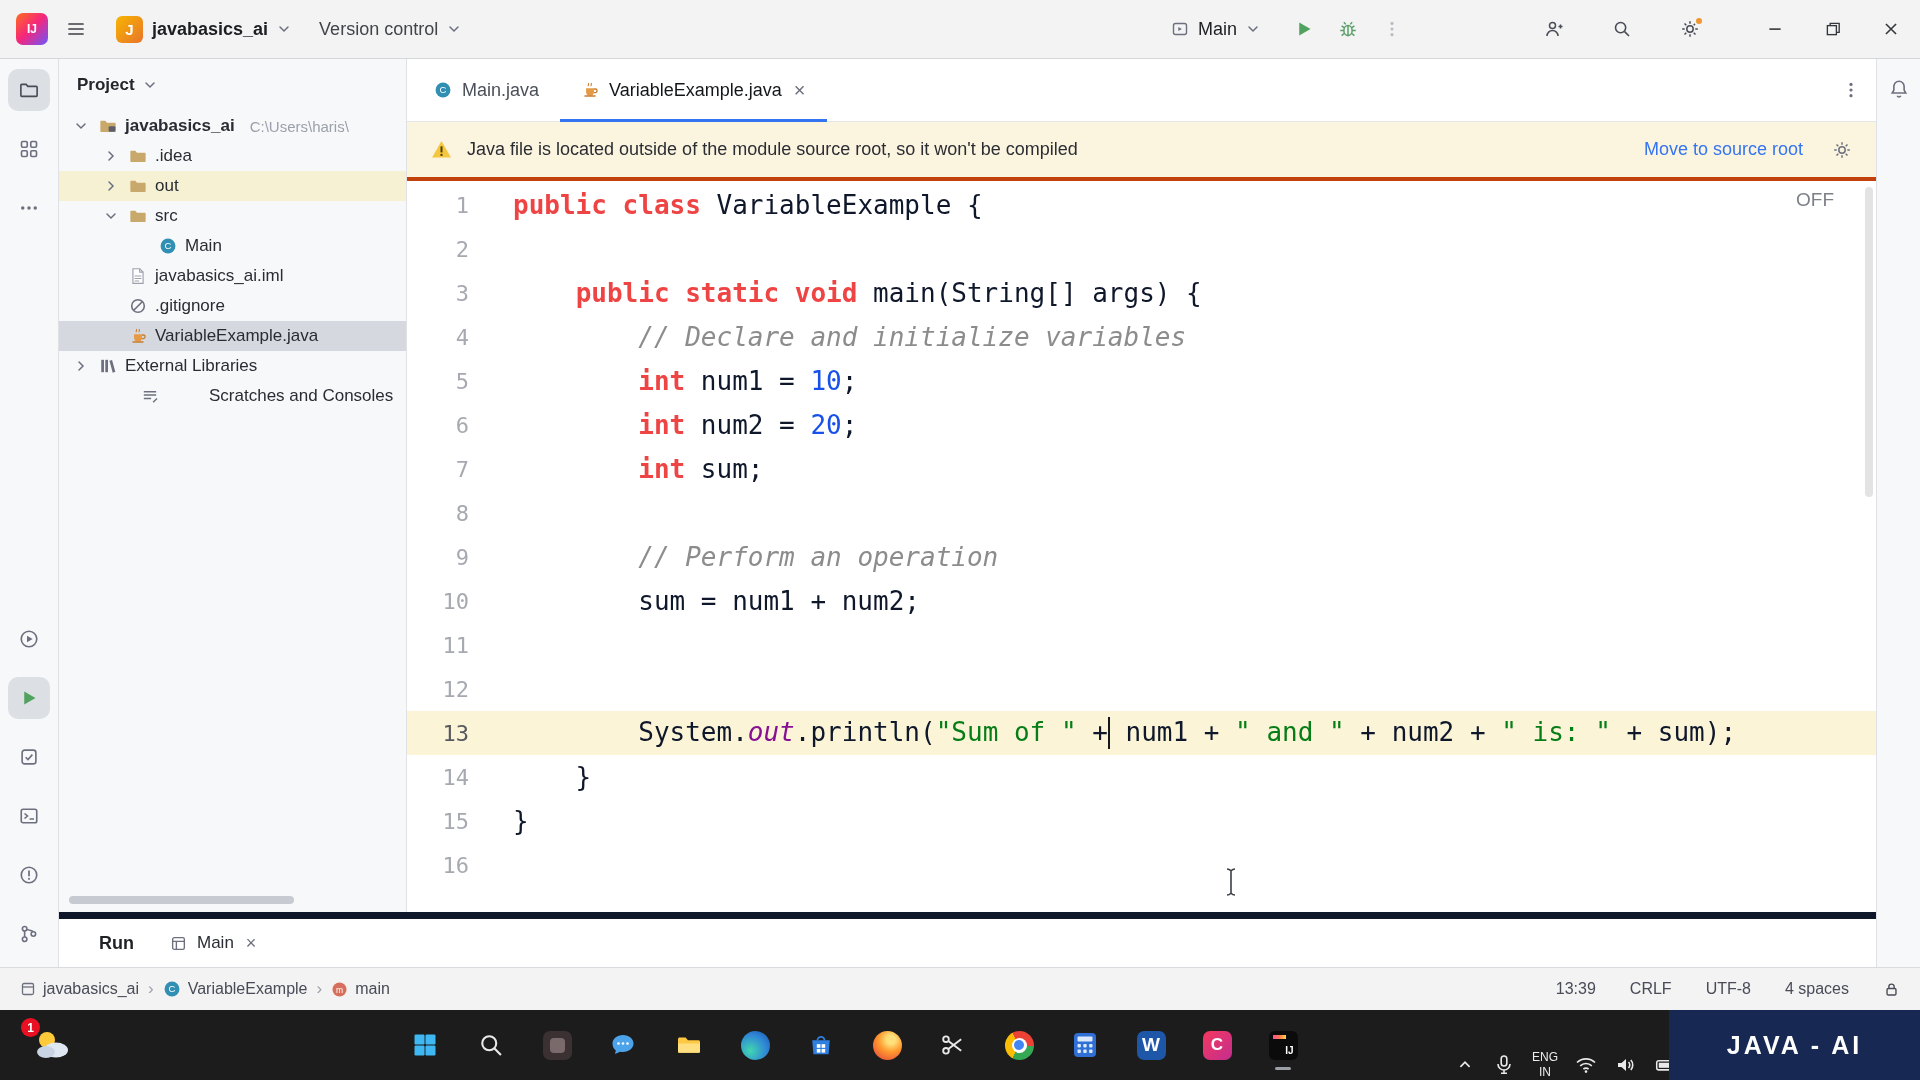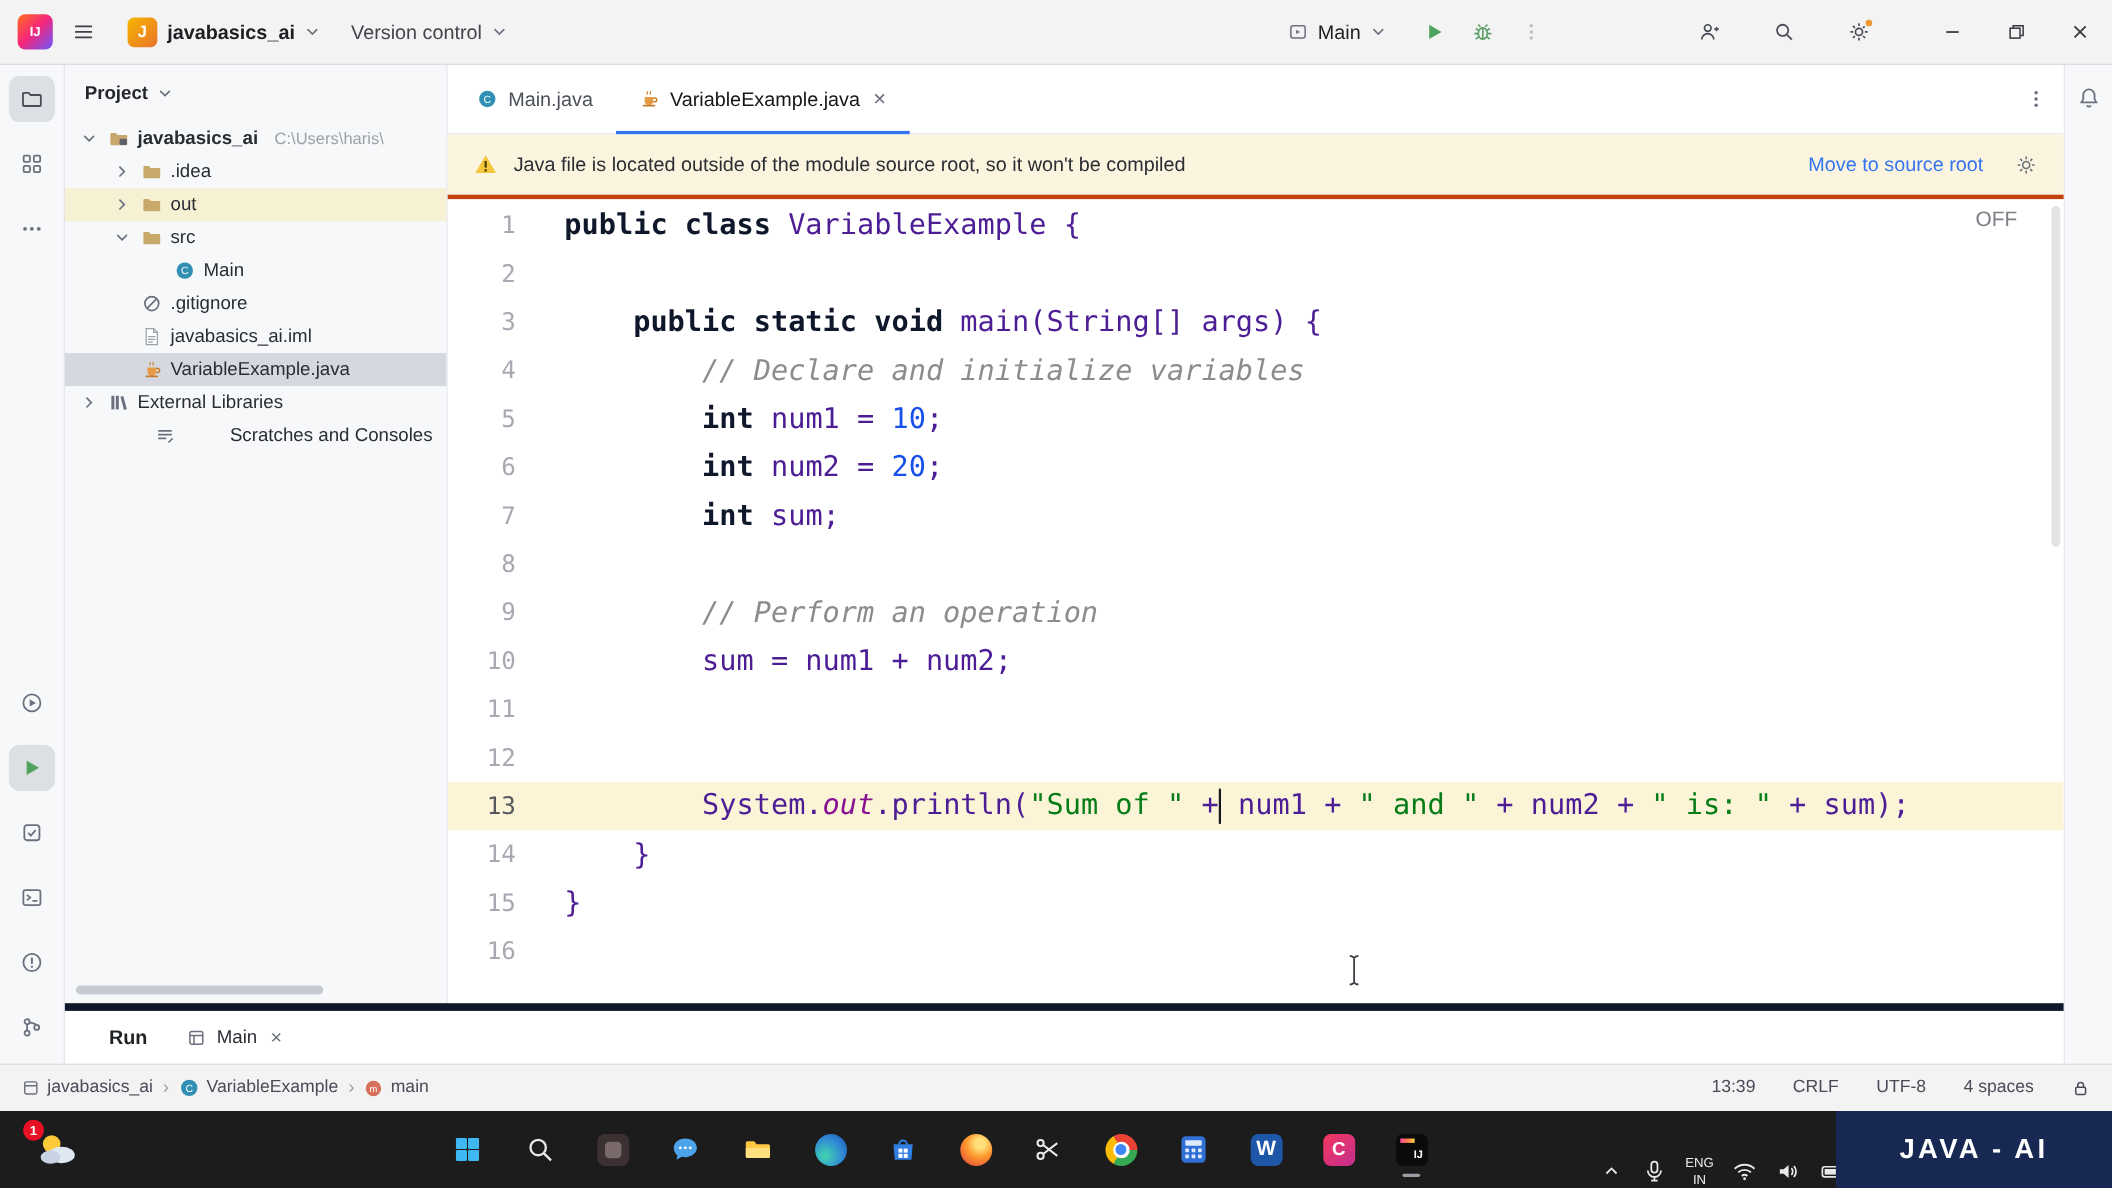--- a/index.html
+++ b/index.html
@@ -56,26 +56,26 @@
   .tab-close{color:#6c707e;font-size:20px;line-height:1;margin-left:2px}
   .tab-more{margin-left:auto;align-self:center;margin-right:16px}
   .banner{height:59px;background:#fbf5e0;border-bottom:4px solid #c2410c;display:flex;align-items:center;gap:15px;padding:0 24px;font-size:18px;color:#2b2d33}
   .banner-link{color:#3574f0;margin-left:auto;margin-right:14px}
   .code{flex:1;position:relative;font-family:"DejaVu Sans Mono","Liberation Mono",monospace;font-size:26px;padding-top:2px;overflow:hidden}
   .crow{height:44px;display:flex;align-items:center;white-space:pre}
   .crow.cur{background:#fbf4d7}
   .ln{width:62px;text-align:right;color:#a6a9b0;font-size:22px;flex:none}
   .crow.cur .ln{color:#55585e}
   .ct{margin-left:44px}
-  .kw{color:#0f172a;font-weight:bold}
+  .kw{color:#ef4444;font-weight:bold}
   .cm{color:#8c8c8c;font-style:italic}
   .st{color:#067d17}
   .nu{color:#1750eb}
   .fd{color:#871094;font-style:italic}
-  .pl{color:#4c1d95}
+  .pl{color:#0f172a}
   .caret{display:inline-block;width:2px;height:32px;background:#17181c;vertical-align:middle}
   .off{position:absolute;top:8px;right:42px;color:#7d8087;font-size:19px;font-family:"Liberation Sans",sans-serif}
   .vsb{position:absolute;top:6px;right:3px;width:8px;height:310px;border-radius:4px;background:rgba(0,0,0,.11)}
   .ibeam{position:absolute;left:816px;top:686px}
 
   
   .run-panel{position:absolute;left:59px;right:44px;top:912px;height:55px;background:#fff;border-top:7px solid #0f172a;display:flex;align-items:center;gap:36px;padding-left:40px}
   .run-title{font-size:18px;font-weight:600;color:#1f2326}
   .run-tab{display:flex;align-items:center;gap:10px;font-size:17px;color:#2a2d33}
   .run-tab .tab-close{font-size:18px}
@@ -406,37 +406,37 @@
             <svg width="18" height="18" viewBox="0 0 16 16">
               <circle cx="8" cy="8" r="6.6" fill="#318fb4"></circle>
               <text x="8" y="11.1" font-size="8.5" text-anchor="middle" fill="#fff" font-family="Liberation Sans,sans-serif">C</text>
             </svg>
           </span>
           <span class="t-label">Main</span>
         </div>
         <div class="tree-row" style="padding-left: 42px;">
           <span class="chev"></span>
           <span class="t-ic">
+            <svg width="18" height="18" viewBox="0 0 16 16">
+              <path d="M3.5 1.5h6l3 3v10h-9z" fill="#fff" stroke="#9aa0ac"></path>
+              <path d="M9.5 1.5v3h3" fill="none" stroke="#9aa0ac"></path>
+              <path d="M5 8h6M5 10.2h6M5 12.4h4" stroke="#9aa0ac"></path>
+            </svg>
+          </span>
+          <span class="t-label">javabasics_ai.iml</span>
+        </div>
+        <div class="tree-row" style="padding-left: 42px;">
+          <span class="chev"></span>
+          <span class="t-ic">
             <svg width="18" height="18" viewBox="0 0 16 16" fill="none" stroke="#6c707e" stroke-width="1.4">
               <circle cx="8" cy="8" r="5.6"></circle>
               <path d="M4.2 11.8 11.8 4.2"></path>
             </svg>
           </span>
           <span class="t-label">.gitignore</span>
-        </div>
-        <div class="tree-row" style="padding-left: 42px;">
-          <span class="chev"></span>
-          <span class="t-ic">
-            <svg width="18" height="18" viewBox="0 0 16 16">
-              <path d="M3.5 1.5h6l3 3v10h-9z" fill="#fff" stroke="#9aa0ac"></path>
-              <path d="M9.5 1.5v3h3" fill="none" stroke="#9aa0ac"></path>
-              <path d="M5 8h6M5 10.2h6M5 12.4h4" stroke="#9aa0ac"></path>
-            </svg>
-          </span>
-          <span class="t-label">javabasics_ai.iml</span>
         </div>
         <div class="tree-row selected" style="padding-left: 42px;">
           <span class="chev"></span>
           <span class="t-ic">
             <svg width="18" height="18" viewBox="0 0 16 16">
               <path d="M4.5 6.4h7v3.2a3.5 3.5 0 0 1-7 0z" fill="#e79a45"></path>
               <path d="M11.5 7.1h1.2a1.6 1.6 0 0 1 0 3.2h-1.3" fill="none" stroke="#c77d2e" stroke-width="1.2"></path>
               <path d="M3.6 13.4h8.8" stroke="#c77d2e" stroke-width="1.4" stroke-linecap="round"></path>
               <path d="M6.6 1.9c.8.9-.8 1.7 0 2.6M9.1 1.9c.8.9-.8 1.7 0 2.6" stroke="#c77d2e" stroke-width="1" fill="none"></path>
             </svg>

